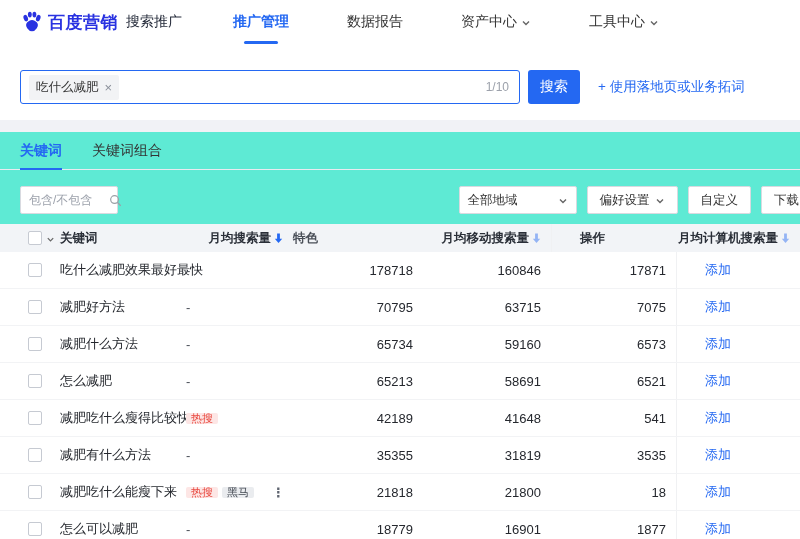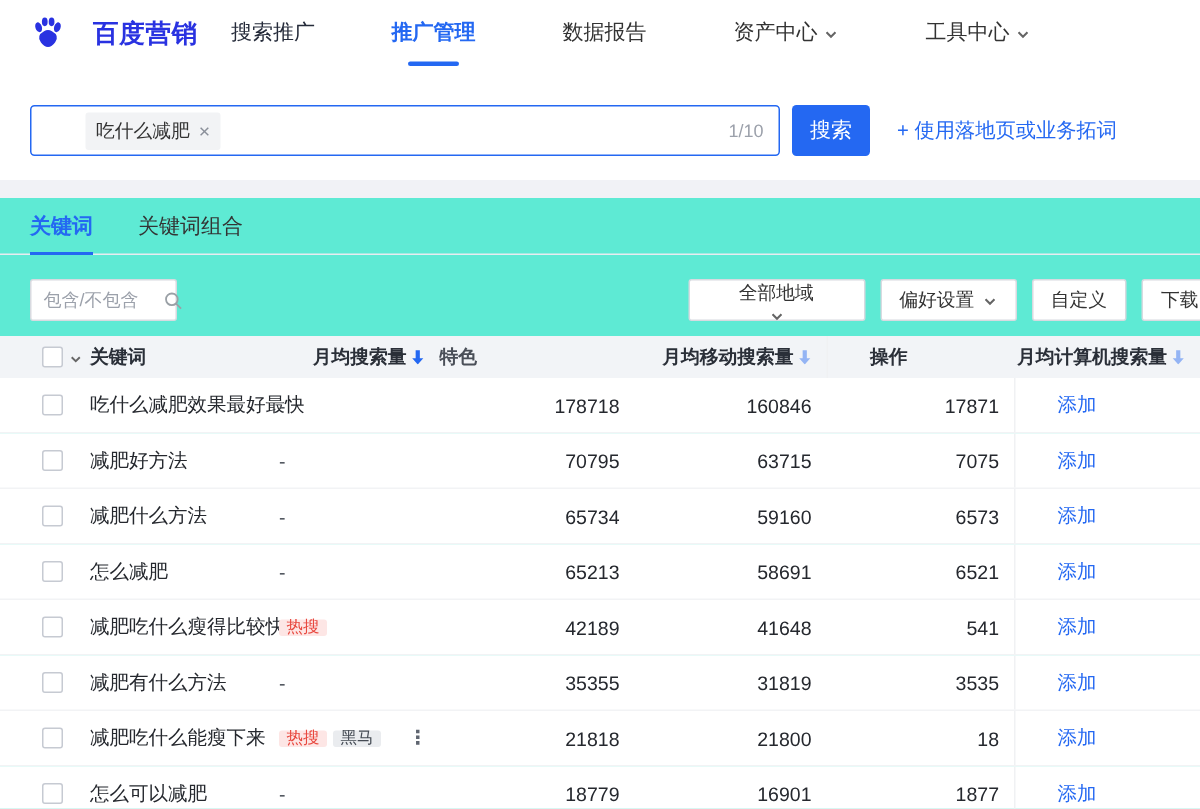--- a/index.html
+++ b/index.html
@@ -1,37 +1,37 @@
 <!DOCTYPE html>
 <html><head>
 <meta charset="utf-8">
 <style>
   * { margin:0; padding:0; box-sizing:border-box; }
   html,body { width:800px; height:539px; overflow:hidden; background:#F1F2F6;
     font-family:"Liberation Sans","DejaVu Sans",sans-serif; color:#25282E; }
 
   
   .topbar { height:44px; background:#fff; display:flex; align-items:center; padding:0 20px; }
-  .logo-group { display:flex; align-items:center; gap:18px; cursor:pointer; }
+  .logo-group { display:flex; align-items:center; gap:4px; cursor:pointer; }
   .logo-text { color:#2932E1; font-weight:bold; font-size:17px; letter-spacing:.5px; }
   .product-name { color:#252B3A; font-size:14px; margin-left:4px; }
   .nav { display:flex; margin-left:34px; height:44px;gap:24px; }
   .nav-item { display:flex; align-items:center; gap:4px; padding:0 17px; font-size:14px; color:#333;
     cursor:pointer; position:relative; }
   .nav-item.active { color:#2468F2; font-weight:bold; }
   .nav-item.active::after { content:""; position:absolute; left:50%; transform:translateX(-50%);
     bottom:0; width:34px; height:3px; background:#2468F2; border-radius:2px; }
   .chev { display:inline-flex; color:#666; margin-top:2px; }
 
   
   .search-section { background:#fff; padding:26px 20px 16px; display:flex; align-items:center; }
   .search-box { width:500px; height:34px; border:1px solid #2468F2; border-radius:3px; display:flex;
     align-items:center; padding:0 10px 0 8px; gap:8px; background:#fff; }
   .chip { background:#F2F3F5; border-radius:2px; padding:4px 7px; font-size:12.5px; color:#333;
-    display:flex; align-items:center; gap:6px; white-space:nowrap;margin-left:28px; }
+    display:flex; align-items:center; gap:6px; white-space:nowrap; }
   .chip-close { color:#8A8F99; cursor:pointer; font-size:13px; line-height:1; }
   .search-box input { flex:1; border:none; outline:none; font-size:13px; min-width:10px; background:transparent; }
   .counter { color:#9CA1AB; font-size:12px; white-space:nowrap; }
   .search-btn { margin-left:8px; background:#2468F2; color:#fff; border:none; width:52px; height:34px;
     border-radius:3px; font-size:14px; cursor:pointer; }
   .expand-link { color:#2468F2; font-size:13.5px; margin-left:18px; cursor:pointer; white-space:nowrap; }
 
   
   .card { background:#5eead4; margin-top:12px; height:407px; }
   .tabs { display:flex; padding:0 20px; border-bottom:1px solid #E9EBF0; height:38px; }
@@ -43,21 +43,21 @@
 
   
   .filter-row { display:flex; align-items:center; padding:16px 0 10px 20px; }
   .include-input { width:98px; height:28px; border:1px solid #D8DAE0; border-radius:2px; display:flex;
     align-items:center; padding:0 6px 0 8px; gap:12px; background:#fff; }
   .include-input input { border:none; outline:none; width:68px; font-size:12px; color:#333; }
   .include-input input::placeholder { color:#9CA1AB; }
   .filter-right { margin-left:auto; display:flex; align-items:center; gap:10px; }
   .select-box { width:118px; height:28px; border:1px solid #D8DAE0; border-radius:2px; display:flex;
     align-items:center; justify-content:space-between; padding:0 8px; font-size:12.5px; color:#333;
-    background:#fff; cursor:pointer;flex-direction:column; }
+    background:#fff; cursor:pointer; }
   .btn-outline { height:28px; border:1px solid #D8DAE0; background:#fff; border-radius:2px;
     font-size:12.5px; color:#333; padding:0 12px; display:flex; align-items:center; gap:5px; cursor:pointer; }
   .download-btn { margin-right:-12px; }
 
   
   .table { font-size:13px; }
   .thead { display:flex; background:#F2F4F7; height:28px; align-items:center; color:#2A2F38;
     font-weight:bold; font-size:12.5px; }
   .trow { display:flex; height:37px; align-items:center; border-bottom:1px solid #F2F3F5; background:#fff; }
   .col-check { width:60px; flex:none; display:flex; align-items:center; padding-left:28px; gap:4px; }

